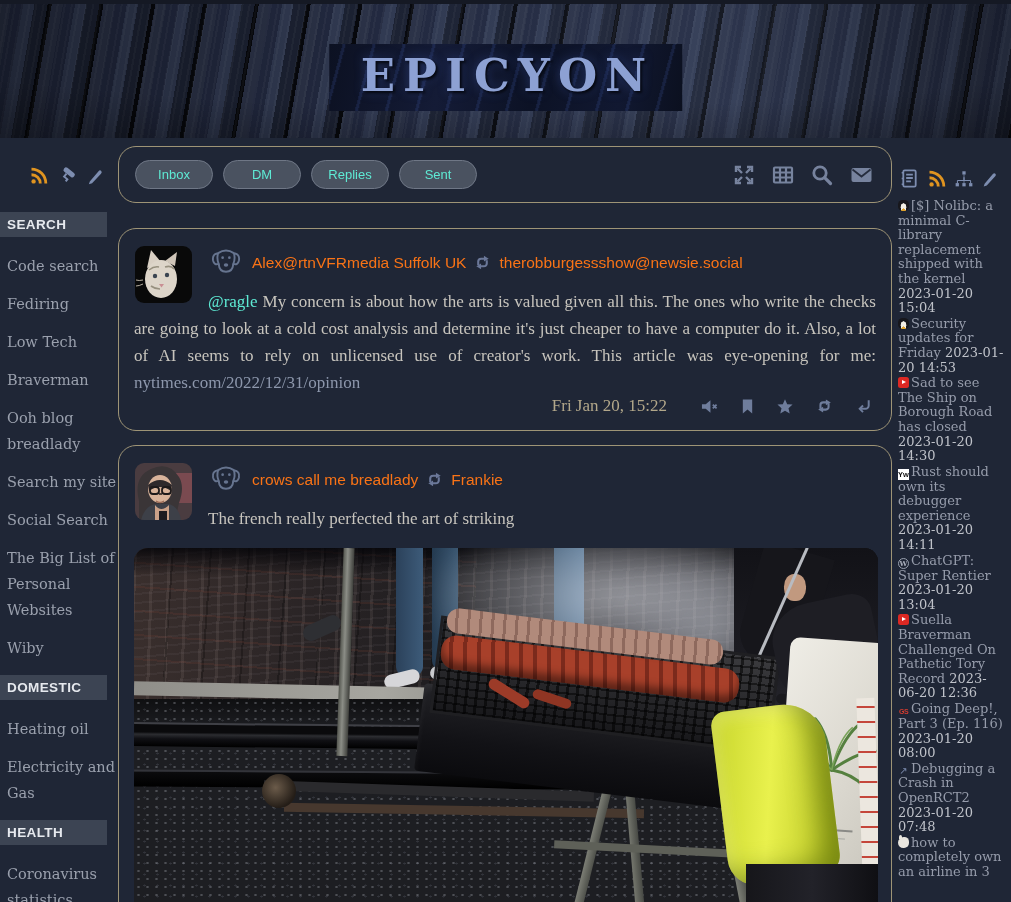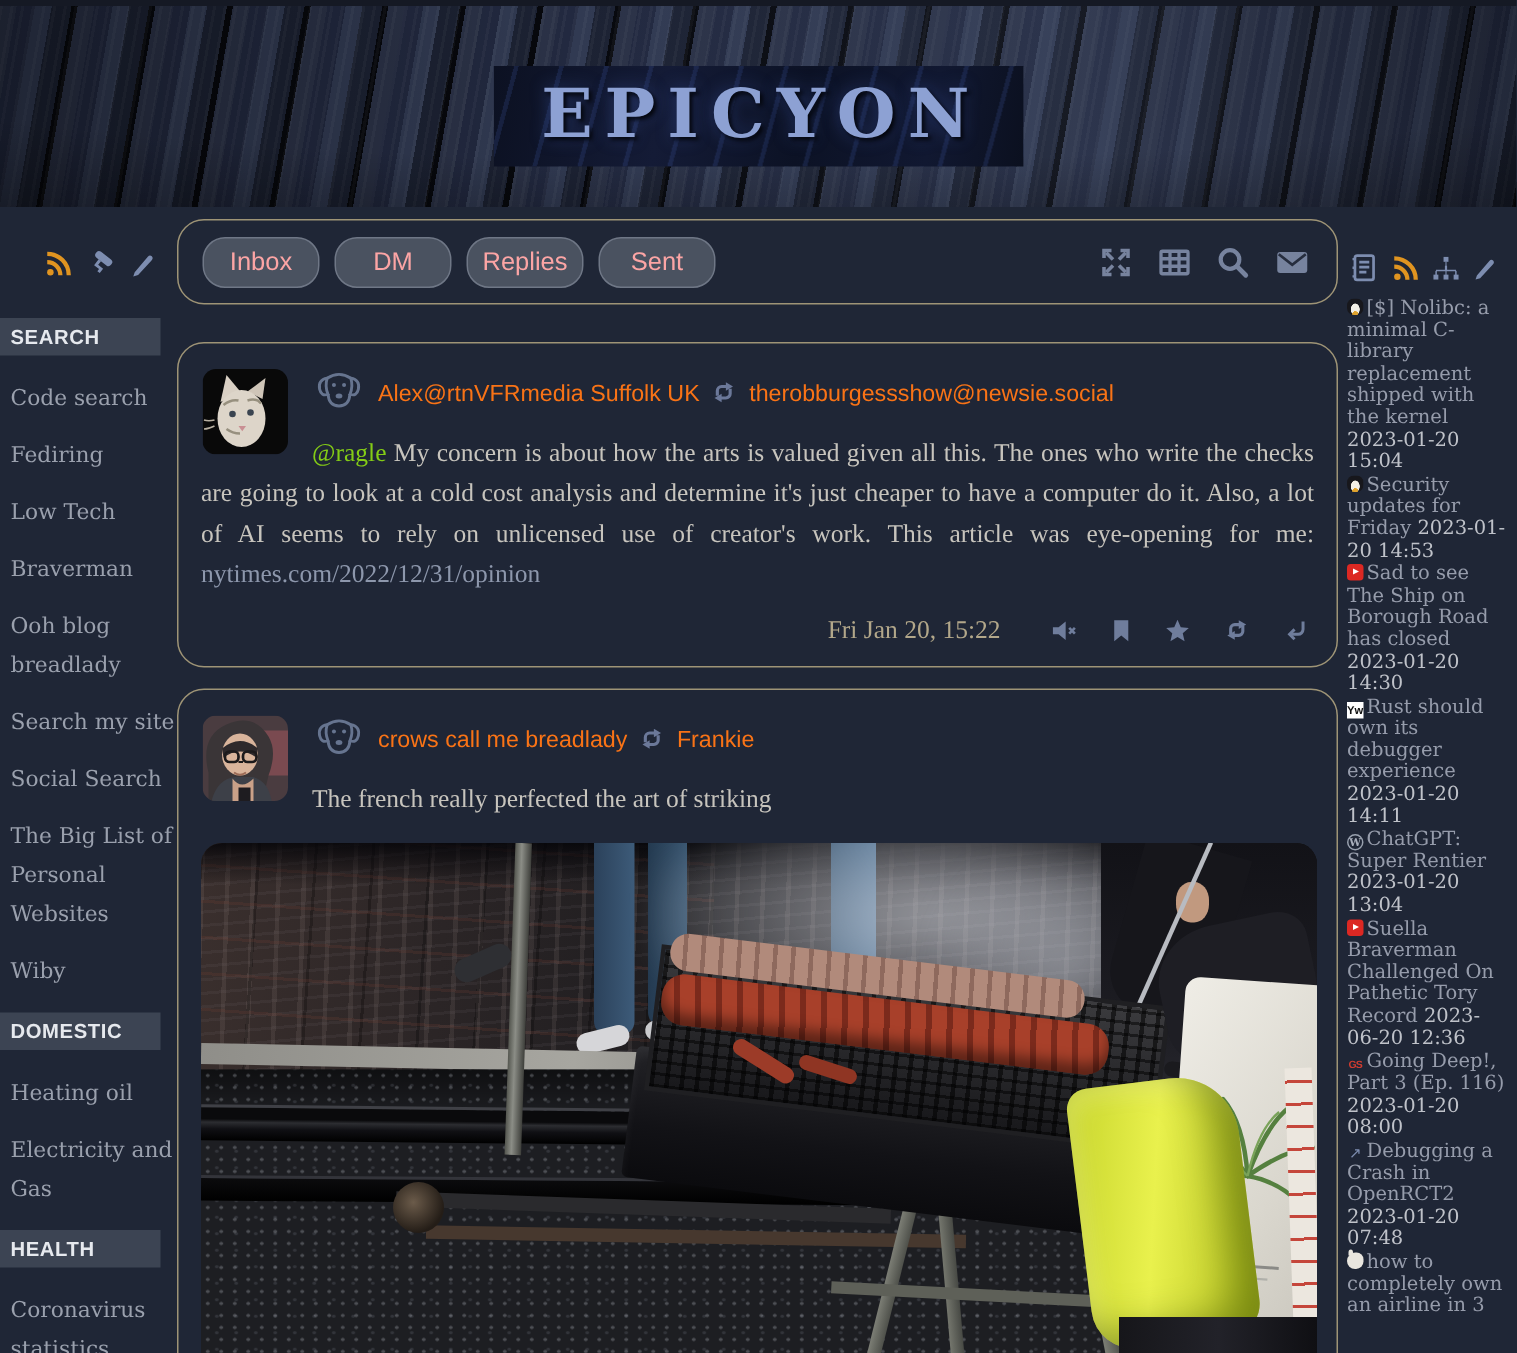--- a/index.html
+++ b/index.html
@@ -43,21 +43,21 @@
   }
   
   .center-col{position:absolute;left:118px;top:146px;width:774px;}
   .tabsbar{
     box-sizing:border-box;height:57px;border:1px solid #9e9476;border-radius:18px;
     display:flex;align-items:center;padding:0 16px;
   }
   .tab{
     box-sizing:border-box;width:78px;text-align:center;padding:6px 0;margin-right:10px;
     background:#4a5260;border:1px solid #6f7786;border-radius:15px;
-    color:#fca5a5;font-size:17px;cursor:pointer;
+    color:#5eead4;font-size:13px;cursor:pointer;
   }
   .tabs-icons{margin-left:auto;display:flex;align-items:center;gap:13px;}
   .tabs-icons svg{display:block;cursor:pointer;}
   .post{
     box-sizing:border-box;border:1px solid #9e9476;border-radius:18px;
     margin-top:25px;padding:14px 15px 14px;overflow:hidden;
   }
   .post + .post{margin-top:14px;}
   .avatar{
     float:left;width:57px;height:57px;border-radius:9px;margin:3px 16px 10px 1px;
@@ -65,23 +65,23 @@
   }
   .avatar svg{display:block;}
   .post-head{font-size:15.5px;color:#8b95aa;line-height:40px;white-space:nowrap;}
   .post-head .acct{color:#f97316;text-decoration:none;cursor:pointer;}
   .dog-ic{vertical-align:-9px;margin-right:8px;}
   .boost-ic{vertical-align:-4px;margin:0 7px;}
   .post-body{
     font-family:"Liberation Serif",serif;font-size:17px;line-height:27px;color:#c7c4bd;
     text-align:justify;margin-top:5px;
   }
-  .mention{color:#84cc16;text-decoration:none;cursor:pointer;}
+  .mention{color:#5eead4;text-decoration:none;cursor:pointer;}
   .plink{color:#8d97ac;text-decoration:none;cursor:pointer;}
-  .post-foot{display:flex;justify-content:flex-end;align-items:center;gap:21px;margin-top:14px;padding-right:4px;}
+  .post-foot{display:flex;justify-content:flex-end;align-items:center;gap:21px;padding-right:4px;}
   .timestamp{font-family:"Liberation Serif",serif;font-size:17px;color:#b2a78a;margin-right:12px;}
   .post-foot svg{display:block;cursor:pointer;}
   
   .photo{
     clear:left;position:relative;margin-top:16px;width:744px;height:470px;
     border-radius:14px;overflow:hidden;background:#1b1c1f;cursor:pointer;
   }
   .photo div{position:absolute;}
   .ph-pave{left:0;top:0;width:100%;height:170px;
     background:

